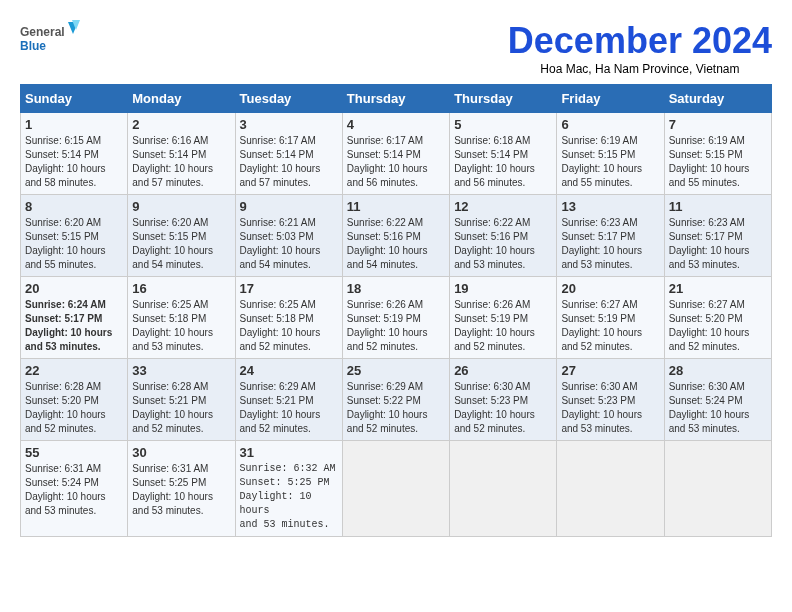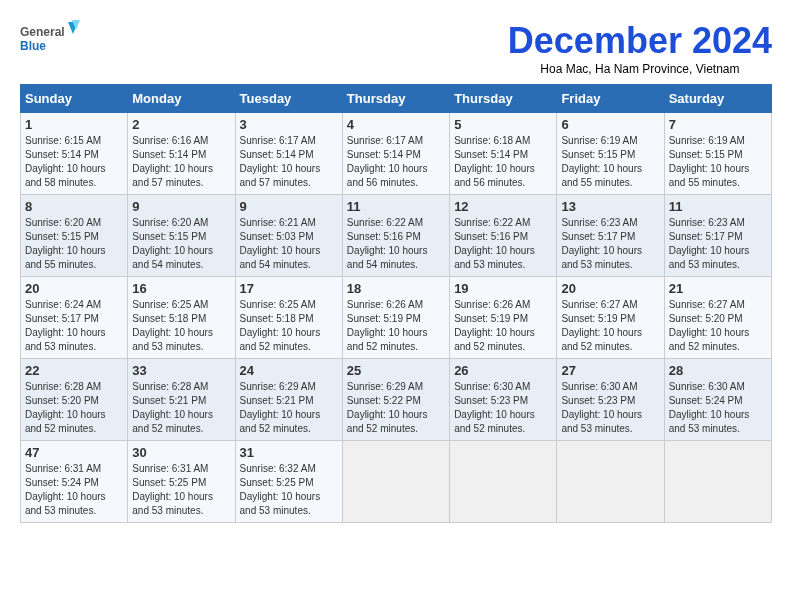--- a/index.html
+++ b/index.html
@@ -206,21 +206,21 @@
           <span class="day-num">11</span>
           <div class="day-info" style="white-space: pre-line;">Sunrise: 6:23 AM
 Sunset: 5:17 PM
 Daylight: 10 hours
 and 53 minutes.</div>
         </td>
       </tr>
       <tr>
         <td>
           <span class="day-num">20</span>
-          <div class="day-info" style="white-space: pre-line;">Sunrise: 6:24 AM
+          <div class="day-info" style="white-space: pre-line; font-weight: bold;">Sunrise: 6:24 AM
 Sunset: 5:17 PM
 Daylight: 10 hours
 and 53 minutes.</div>
         </td>
         <td>
           <span class="day-num">16</span>
           <div class="day-info" style="white-space: pre-line;">Sunrise: 6:25 AM
 Sunset: 5:18 PM
 Daylight: 10 hours
 and 53 minutes.</div>
@@ -307,36 +307,36 @@
         <td>
           <span class="day-num">28</span>
           <div class="day-info" style="white-space: pre-line;">Sunrise: 6:30 AM
 Sunset: 5:24 PM
 Daylight: 10 hours
 and 53 minutes.</div>
         </td>
       </tr>
       <tr>
         <td>
-          <span class="day-num">47</span>
+          <span class="day-num">55</span>
           <div class="day-info" style="white-space: pre-line;">Sunrise: 6:31 AM
 Sunset: 5:24 PM
 Daylight: 10 hours
 and 53 minutes.</div>
         </td>
         <td>
           <span class="day-num">30</span>
           <div class="day-info" style="white-space: pre-line;">Sunrise: 6:31 AM
 Sunset: 5:25 PM
 Daylight: 10 hours
 and 53 minutes.</div>
         </td>
         <td>
           <span class="day-num">31</span>
-          <div class="day-info" style="white-space: pre-line;">Sunrise: 6:32 AM
+          <div class="day-info" style="white-space: pre-line; font-family: Liberation Mono, monospace;">Sunrise: 6:32 AM
 Sunset: 5:25 PM
 Daylight: 10 hours
 and 53 minutes.</div>
         </td>
         <td class="empty-cell"></td>
         <td class="empty-cell"></td>
         <td class="empty-cell"></td>
         <td class="empty-cell"></td>
       </tr>
     </tbody>

